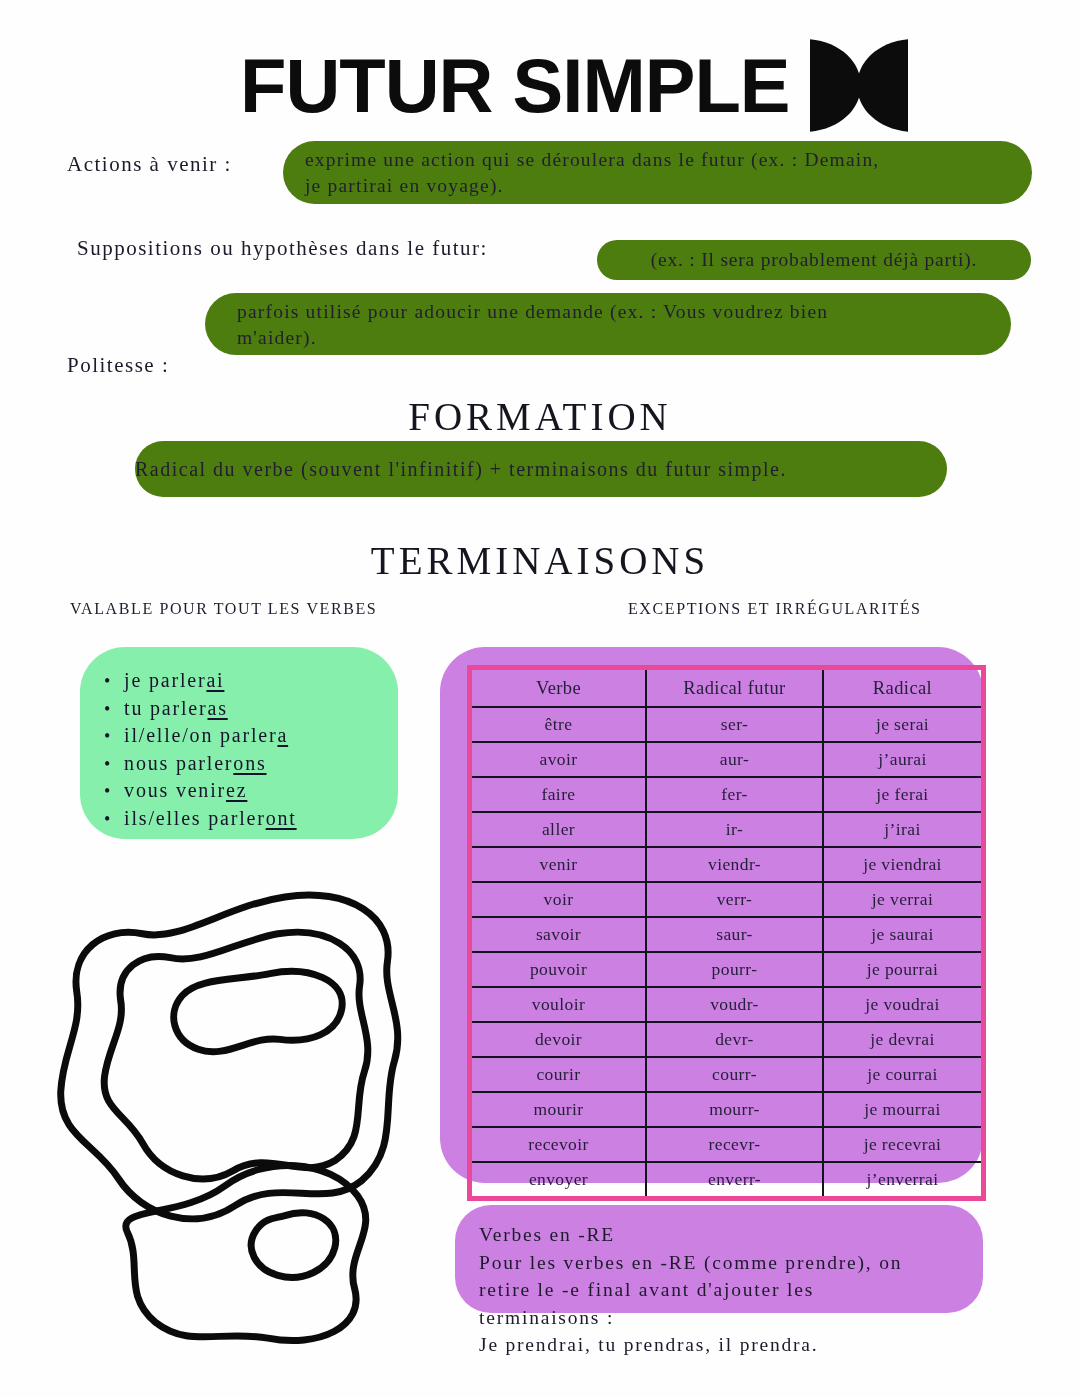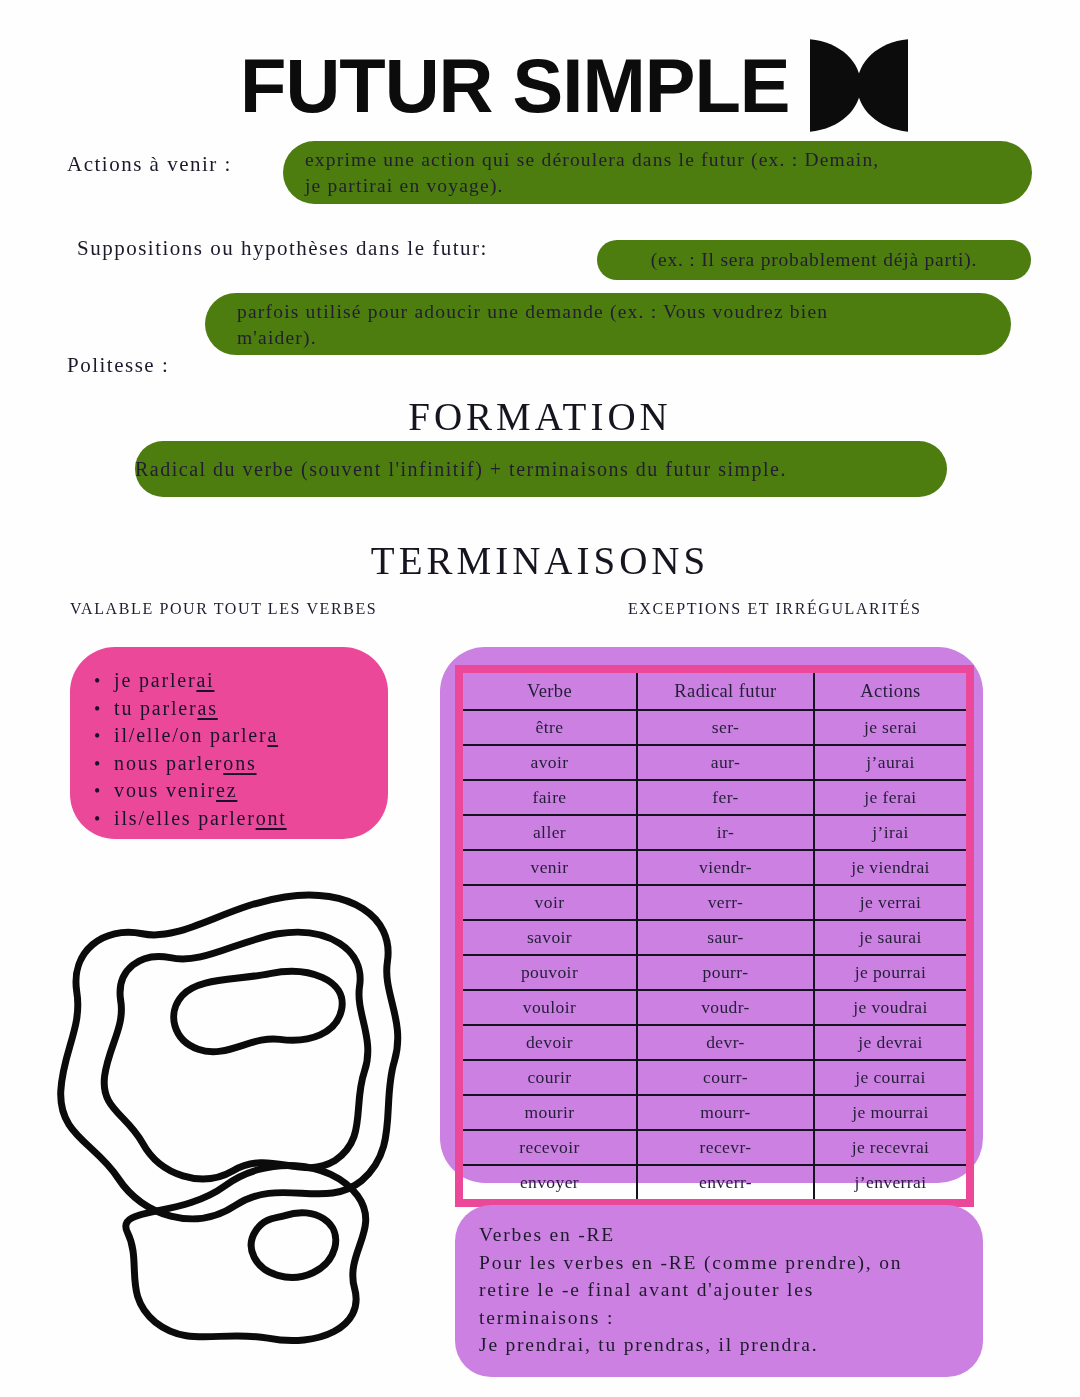--- a/index.html
+++ b/index.html
@@ -14,40 +14,40 @@
     font-weight:800;font-size:76px;letter-spacing:-1px;color:#0c0c0c;white-space:nowrap;
   }
   
   .intro-label{font-size:21px;letter-spacing:1.5px;color:#1d1a2c;white-space:nowrap;}
   .pill{background:#4d7c0f;color:#221d33;}
   .pill .pl{font-size:19.5px;letter-spacing:1.2px;line-height:26px;white-space:nowrap;}
   
   .section-heading{left:0;width:1080px;text-align:center;font-size:39px;letter-spacing:4px;color:#17141f;}
   .caption{font-size:16px;letter-spacing:1.6px;color:#201c2e;white-space:nowrap;}
   
-  .endings-box{left:70px;top:647px;width:318px;height:192px;border-radius:45px;background:#ec4899;}
+  .endings-box{left:80px;top:647px;width:318px;height:192px;border-radius:45px;background:#86efac;}
   .endings-box ul{margin:20px 0 0 24px;padding:0;list-style:none;}
   .endings-box li{font-size:20px;letter-spacing:1.8px;line-height:26.5px;color:#17132b;white-space:nowrap;}
   .endings-box li::before{content:"•";margin-right:12px;font-size:18px;}
   .endings-box .end{text-decoration:underline;text-underline-offset:3px;}
   
   .table-box{left:440px;top:647px;width:543px;height:536px;border-radius:45px;background:#cb80e2;}
   table.conj{
     position:absolute;left:455px;top:665px;width:519px;height:505px;
     border-collapse:collapse;table-layout:fixed;
     font-size:17.5px;color:#241e38;letter-spacing:0.4px;
   }
   table.conj th,table.conj td{
     border:2px solid #15121f;text-align:center;font-weight:normal;padding:0;
   }
-  table.conj{border:8px solid #ec4899;}
+  table.conj{border:5px solid #ec4899;margin-left:12px;}
   table.conj th{height:36px;font-size:18.5px;}
   table.conj td{height:33px;}
   
-  .re-note{left:455px;top:1205px;width:528px;height:172px;border-radius:36px;background:#cb80e2;}
+  .re-note{left:455px;top:1205px;width:528px;height:108px;border-radius:36px;background:#cb80e2;}
   .re-note .pl{font-size:19.5px;letter-spacing:1.8px;line-height:27.5px;color:#1d1a2c;white-space:nowrap;}
   .re-note .inner{padding:16px 0 0 24px;}
 </style>
 </head>
 <body>
 
 <div class="page">
 
   <div class="abs title" style="left:240px;top:42px;">FUTUR SIMPLE</div>
   <svg class="abs" style="left:810px;top:38px;" width="98" height="95" viewBox="0 0 104 98">
@@ -91,21 +91,21 @@
       <li><span>ils/elles parler</span><span class="end">ont</span></li>
     </ul>
   </div>
 
   <div class="abs table-box"></div>
   <table class="conj">
     <thead>
       <tr>
         <th style="width:173px;">Verbe</th>
         <th style="width:175px;">Radical futur</th>
-        <th>Actions</th>
+        <th>Radical</th>
       </tr>
     </thead>
     <tbody>
       <tr>
           <td>être</td>
           <td>ser-</td>
           <td>je serai</td>
         </tr>
       <tr>
           <td>avoir</td>

